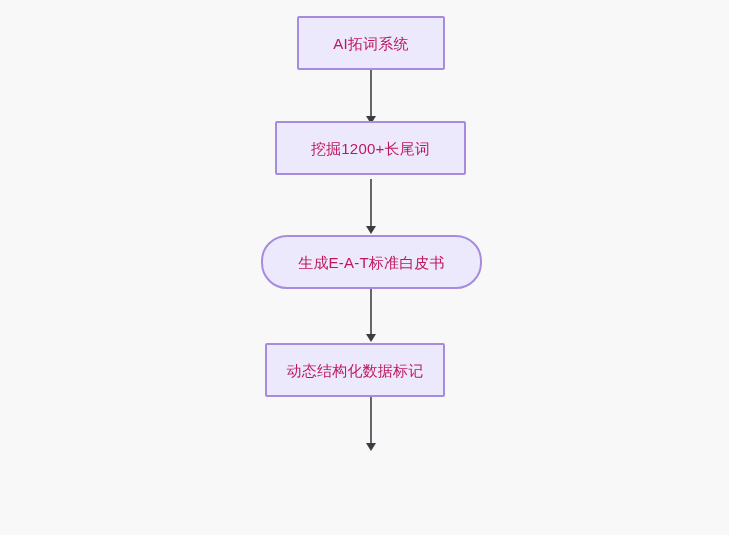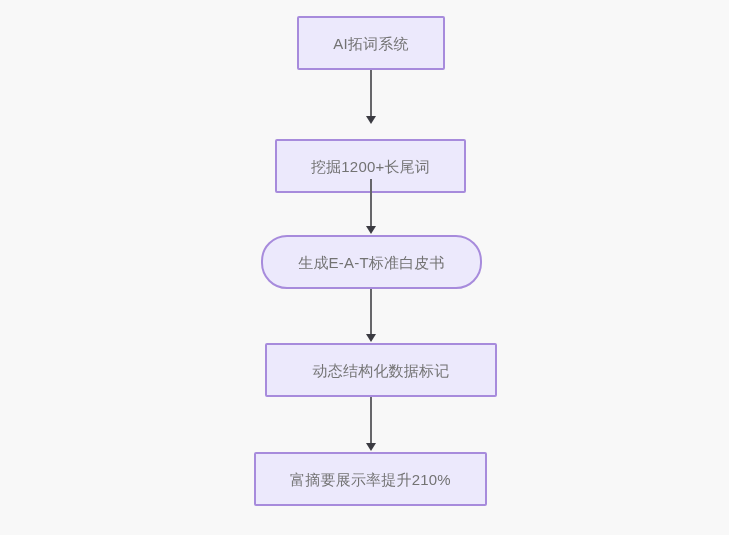--- a/index.html
+++ b/index.html
@@ -25,29 +25,29 @@
     border: 2px solid #a78bdc;
     border-radius: 2px;
     display: flex;
     align-items: center;
     justify-content: center;
     height: 54px;
   }
   .node-label {
     font-size: 15px;
     line-height: 1;
-    color: #737373;
+    color: #be185d;
     letter-spacing: 0.2px;
     white-space: nowrap;
   }
   
   #node-0 { left: 297px; top: 16px;  width: 148px; }
-  #node-1 { left: 275px; top: 139px; width: 191px; }
+  #node-1 { left: 275px; top: 121px; width: 191px; }
   #node-2 { left: 261px; top: 235px; width: 221px; border-radius: 26px; }
-  #node-3 { left: 265px; top: 343px; width: 232px; }
+  #node-3 { left: 265px; top: 343px; width: 180px; }
   #node-4 { left: 254px; top: 452px; width: 233px; }
 
   .edge {
     position: absolute;
     left: 370px;
     width: 2px;
     background: #66666a;
   }
   #edge-0 { top: 70px;  height: 49px; }
   #edge-1 { top: 179px; height: 50px; }
@@ -94,17 +94,14 @@
   <div class="edge" id="edge-2"></div>
   <div class="arrowhead" id="arrowhead-2"></div>
 
   <div class="node" id="node-3">
     <span class="node-label">动态结构化数据标记</span>
   </div>
 
   <div class="edge" id="edge-3"></div>
   <div class="arrowhead" id="arrowhead-3"></div>
 
-  <div class="node" id="node-4">
-    <span class="node-label">富摘要展示率提升210%</span>
-  </div>
 
 </div>
 
 </body></html>

